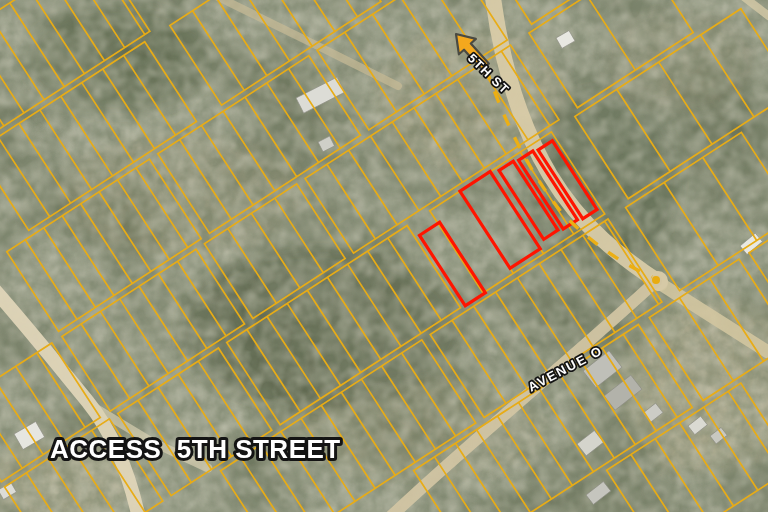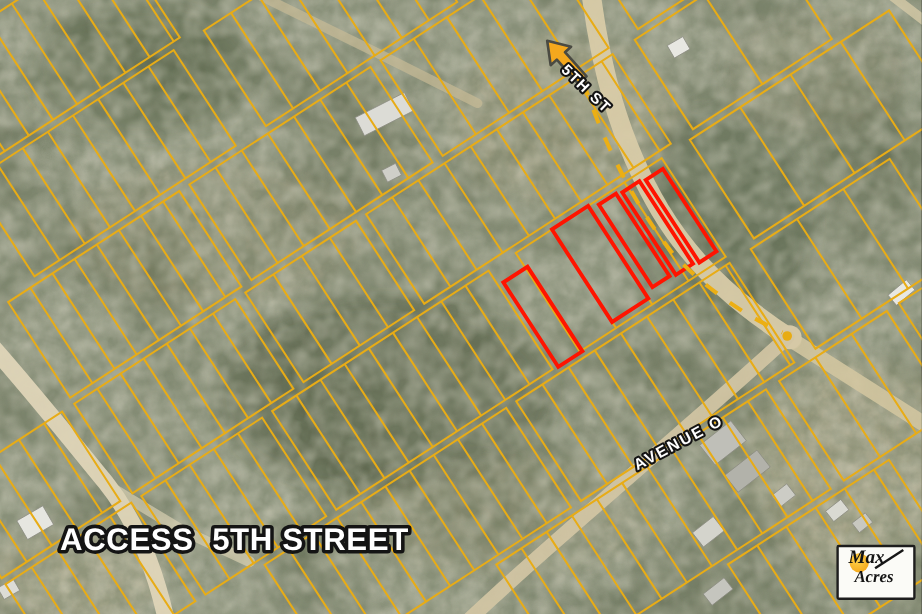--- a/index.html
+++ b/index.html
@@ -150,19 +150,13 @@
 
   <polygon points="456,34 458.9,54.3 464,49.7 482,69.8 488.8,63.6 470.8,43.5 475.9,38.9" fill="#F4A81D" stroke="#4A4A42" stroke-width="2.2" stroke-linejoin="round"></polygon>
 
   <g fill="#FFFFFF" stroke="#141414" paint-order="stroke" stroke-linejoin="round">
     <text transform="translate(467,59) rotate(44)" font-size="12.5" letter-spacing="1.5" stroke-width="3.5">5TH ST</text>
     <text transform="translate(531,392) rotate(-28)" font-size="13" letter-spacing="2" stroke-width="3.5">AVENUE O</text>
     <text x="50" y="458" font-size="26" letter-spacing="0.5" stroke-width="6" style="white-space:pre">ACCESS&nbsp;&nbsp;5TH STREET</text>
   </g>
 </svg>
 
-<div class="logo">
-  <span class="sun"></span>
-  <span class="slash"></span>
-  <span class="word-max">Max</span>
-  <span class="word-acres">Acres</span>
-</div>
 </div>
 
 </body></html>

